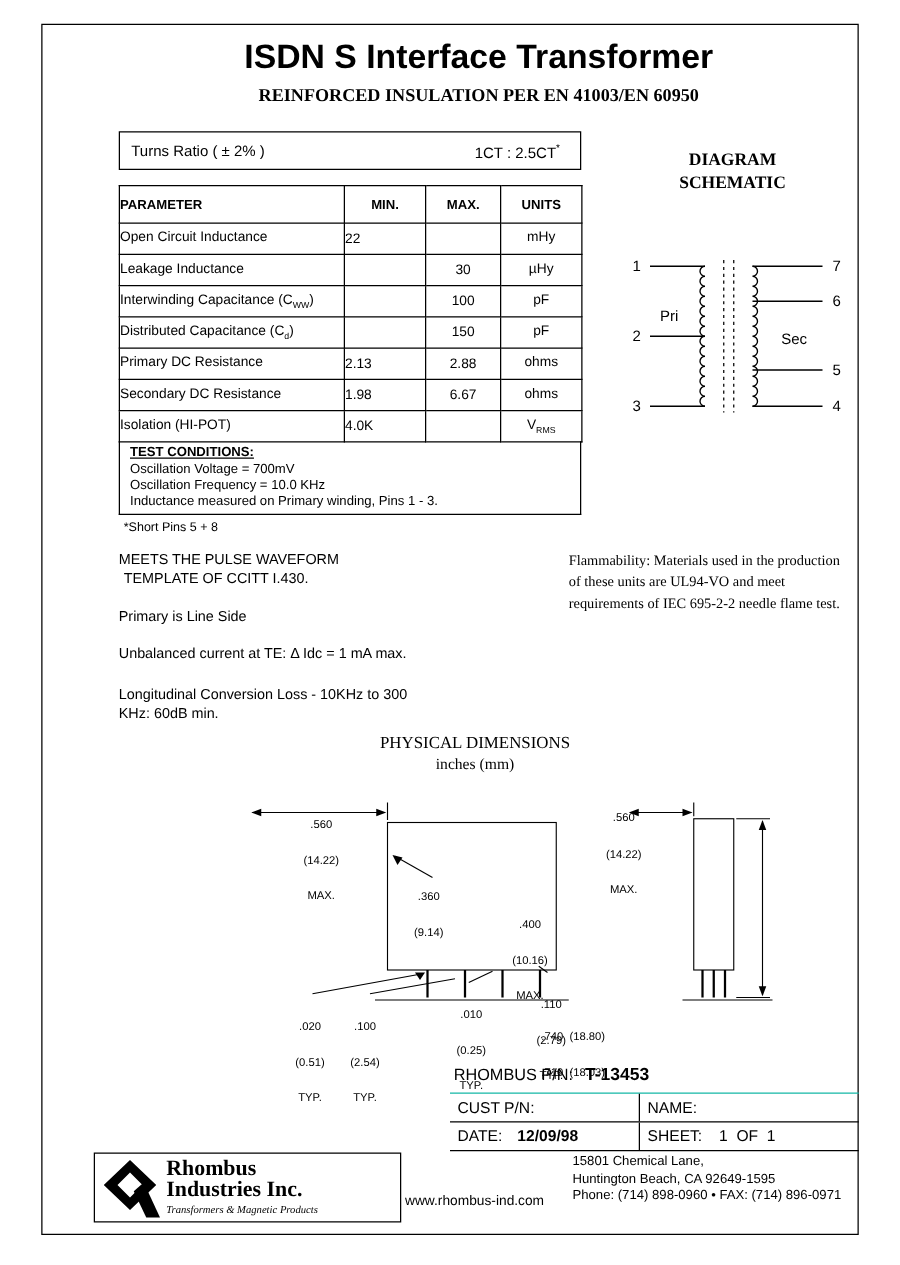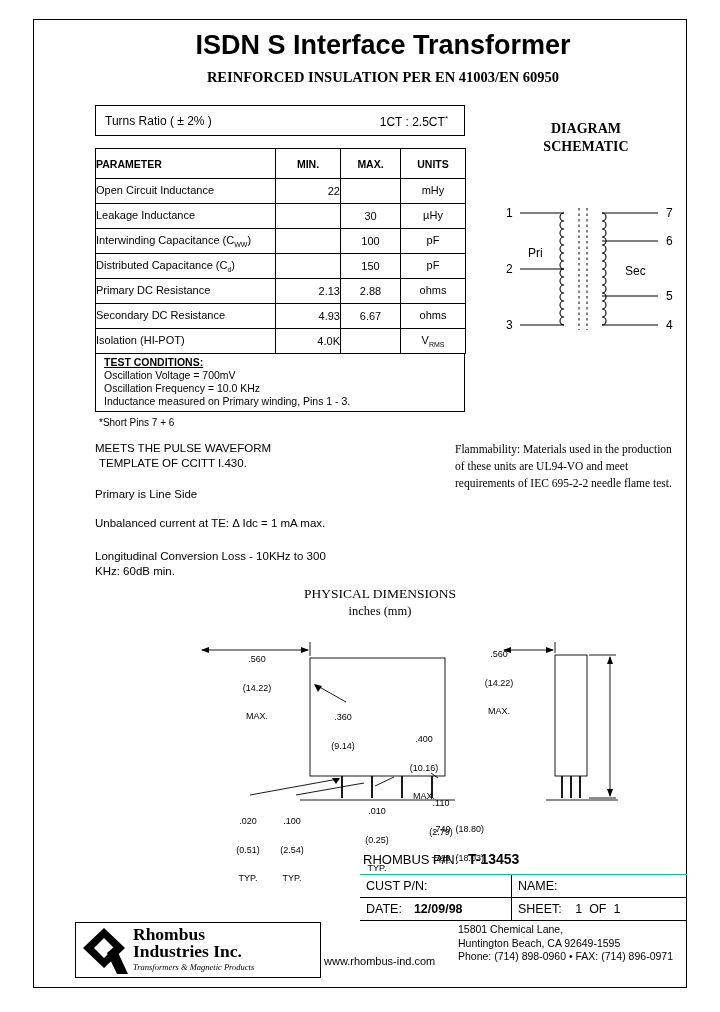--- a/index.html
+++ b/index.html
@@ -13,21 +13,21 @@
          font-family:"Liberation Serif",serif;font-weight:bold;font-size:14.5px;}
   .turns-box{position:absolute;left:95px;top:105px;width:370px;height:31px;border:1px solid #000;font-size:12px;}
   .turns-label{position:absolute;left:9px;top:8px;}
   .turns-value{position:absolute;right:16px;top:8px;}
   .turns-value sup{font-size:8px;}
   .ptable{position:absolute;left:95px;top:148px;width:370px;border-collapse:collapse;table-layout:fixed;font-size:11px;}
   .ptable th,.ptable td{border:1px solid #000;padding:0;}
   .ptable th{height:30px;font-size:10.5px;}
   .ptable td{height:25px;}
   .th-param,.td-param{text-align:left;padding-left:8px;}
-  .td-min{text-align:right;padding-left:10px;}
+  .td-min{text-align:left;padding-left:10px;}
   .th-min,.th-max,.th-units,.td-max,.td-units{text-align:center;}
   sub.s{font-size:7px;}
   .testcond{position:absolute;left:95px;top:353px;width:370px;height:59px;border:1px solid #000;border-top:none;
             padding:3px 0 0 8px;font-size:10.5px;line-height:13px;}
   .tc-title{font-weight:bold;text-decoration:underline;}
   .footnote{position:absolute;left:99px;top:417px;font-size:10px;}
   .schem-title{position:absolute;left:505px;top:120px;width:162px;text-align:center;
          font-family:"Liberation Serif",serif;font-weight:bold;font-size:14px;line-height:18px;}
   .note{position:absolute;font-size:11.5px;line-height:15px;}
   .flamm{position:absolute;left:455px;top:441px;width:222px;font-family:"Liberation Serif",serif;
@@ -113,41 +113,41 @@
         <td class="td-units"><span>pF</span><sub class="s"></sub></td>
       </tr>
       <tr>
         <td class="td-param"><span>Primary DC Resistance</span><sub class="s"></sub><span></span></td>
         <td class="td-min">2.13</td>
         <td class="td-max">2.88</td>
         <td class="td-units"><span>ohms</span><sub class="s"></sub></td>
       </tr>
       <tr>
         <td class="td-param"><span>Secondary DC Resistance</span><sub class="s"></sub><span></span></td>
-        <td class="td-min">4.93</td>
+        <td class="td-min">1.98</td>
         <td class="td-max">6.67</td>
         <td class="td-units"><span>ohms</span><sub class="s"></sub></td>
       </tr>
       <tr>
         <td class="td-param"><span>Isolation (HI-POT)</span><sub class="s"></sub><span></span></td>
         <td class="td-min">4.0K</td>
         <td class="td-max"></td>
         <td class="td-units"><span>V</span><sub class="s">RMS</sub></td>
       </tr>
     </tbody>
   </table>
 
   <div class="testcond">
     <div class="tc-title">TEST CONDITIONS:</div>
     <div>Oscillation Voltage = 700mV</div>
     <div>Oscillation Frequency = 10.0 KHz</div>
     <div>Inductance measured on Primary winding, Pins 1 - 3.</div>
   </div>
 
-  <div class="footnote">*Short Pins 7 + 6</div>
+  <div class="footnote">*Short Pins 5 + 8</div>
 
   <div class="schem-title">
     <div>DIAGRAM</div>
     <div>SCHEMATIC</div>
   </div>
 
   <svg class="schem" width="186" height="146" viewBox="0 0 186 146">
     <g stroke="#000" stroke-width="1.2" fill="none">
       <line x1="22" y1="18" x2="66" y2="18"></line>
       <line x1="22" y1="74" x2="66" y2="74"></line>

